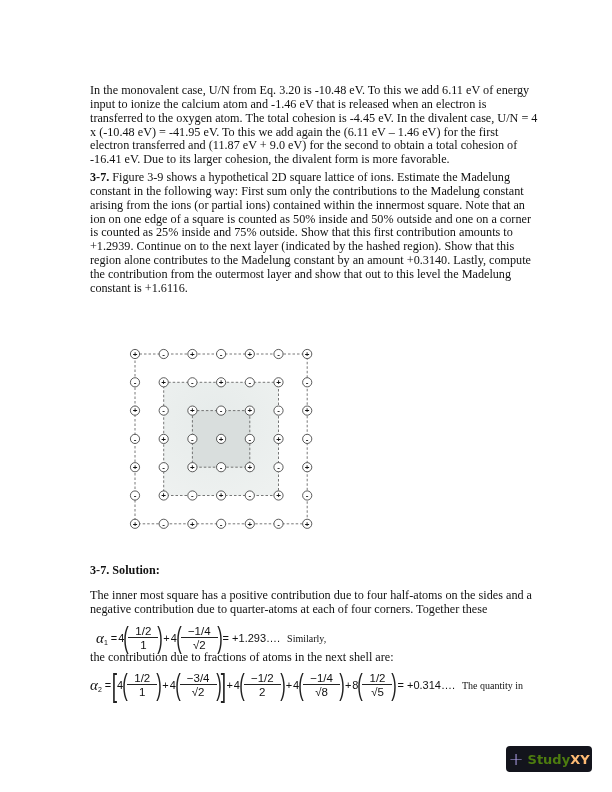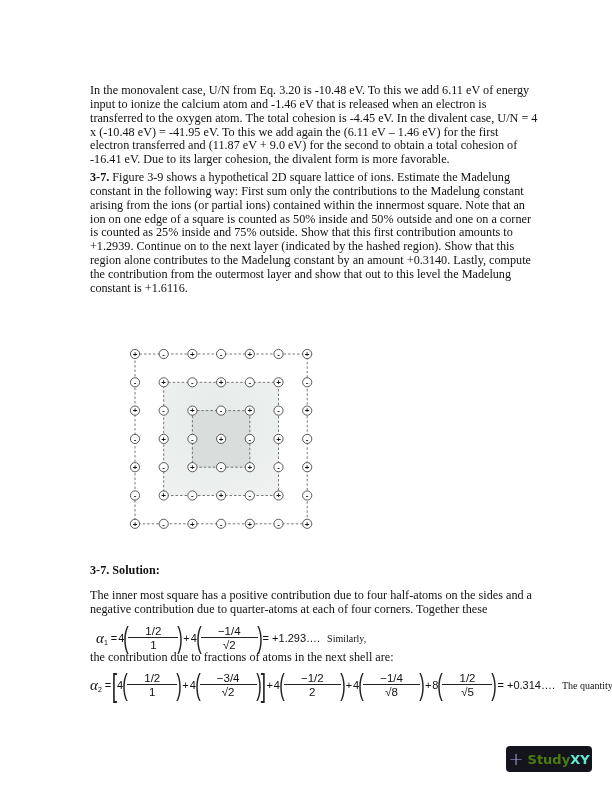--- a/index.html
+++ b/index.html
@@ -13,31 +13,31 @@
   .eqline { position: absolute; left: 90px; width: 460px; font-size: 12.2px; display: flex; align-items: center; white-space: nowrap; }
   #eq1-line { top: 618px; height: 40px; }
   #p4 { top: 651px; }
   #eq2-line { top: 664px; height: 42px; }
   .math { font-family: "Liberation Sans", "DejaVu Sans", sans-serif; font-size: 11px; display: inline-flex; align-items: center; }
   .alpha { font-family: "Liberation Serif", serif; font-style: italic; font-size: 15px; }
   .sub { font-size: 7px; position: relative; top: 4px; margin-right: 2px; }
   .paren { font-size: 30px; font-weight: 100; line-height: 1; transform: scaleX(0.55); display: inline-block; margin: 0 -3px; color: #222; }
   .bracket { font-size: 32px; font-weight: 100; line-height: 1; transform: scaleX(0.6); display: inline-block; margin: 0 -2px; color: #222; }
   .frac { display: inline-flex; flex-direction: column; align-items: center; line-height: 1.05; font-size: 11.5px; }
-  .frac .num { border-bottom: 1px solid #222; padding: 0 17px; }
+  .frac .num { border-bottom: 1px solid #222; padding: 0 7px; }
   .frac .den { padding-top: 1px; }
   .op { margin: 0 1px; }
   .tail { font-family: "Liberation Serif", serif; font-size: 10px; margin-left: 6px; }
   #lattice { position: absolute; left: 0; top: 0; width: 612px; height: 792px; pointer-events: none; }
   #lattice .ion-circle { fill: #fff; stroke: #333; stroke-width: 0.8; }
   #lattice .ion-sign { font-family: "Liberation Sans", sans-serif; font-size: 8px; font-weight: bold; fill: #111; }
   #badge { position: absolute; left: 506px; top: 746px; width: 86px; height: 26px; background: #13141c; border-radius: 4px; display: flex; align-items: center; justify-content: center; gap: 4px; font-family: "DejaVu Sans", sans-serif; font-weight: bold; font-size: 13px; }
   #badge .plus { color: #b8a9f5; font-size: 18px; font-weight: 300; line-height: 1; }
   #badge .study { color: #4d7c0f; }
-  #badge .xy { color: #5eead4; margin-left: -4px; }
+  #badge .xy { color: #fdba74; margin-left: -4px; }
 </style>
 </head>
 <body>
 
 <p class="para" id="p1">In the monovalent case, U/N from Eq. 3.20 is -10.48 eV.  To this we add 6.11 eV of energy input to ionize the calcium atom and -1.46 eV that is released when an electron is transferred to the oxygen atom.  The total cohesion is -4.45 eV.  In the divalent case, U/N = 4 x (-10.48 eV) = -41.95 eV.  To this we add again the (6.11 eV – 1.46 eV) for the first electron transferred and (11.87 eV + 9.0 eV) for the second to obtain a total cohesion of -16.41 eV.  Due to its larger cohesion, the divalent form is more favorable.</p>
 
 <p class="para" id="p2"><b>3-7.</b><span> Figure 3-9 shows a hypothetical 2D square lattice of ions.  Estimate the Madelung constant in the following way:  First sum only the contributions to the Madelung constant arising from the ions (or partial ions) contained within the innermost square.  Note that an ion on one edge of a square is counted as 50% inside and 50% outside and one on a corner is counted as 25% inside and 75% outside.  Show that this first contribution amounts to +1.2939.  Continue on to the next layer (indicated by the hashed region).  Show that this region alone contributes to the Madelung constant by an amount +0.3140.  Lastly, compute the contribution from the outermost layer and show that out to this level the Madelung constant is +1.6116.</span></p>
 
 <svg id="lattice" xmlns="http://www.w3.org/2000/svg">
     <defs>

